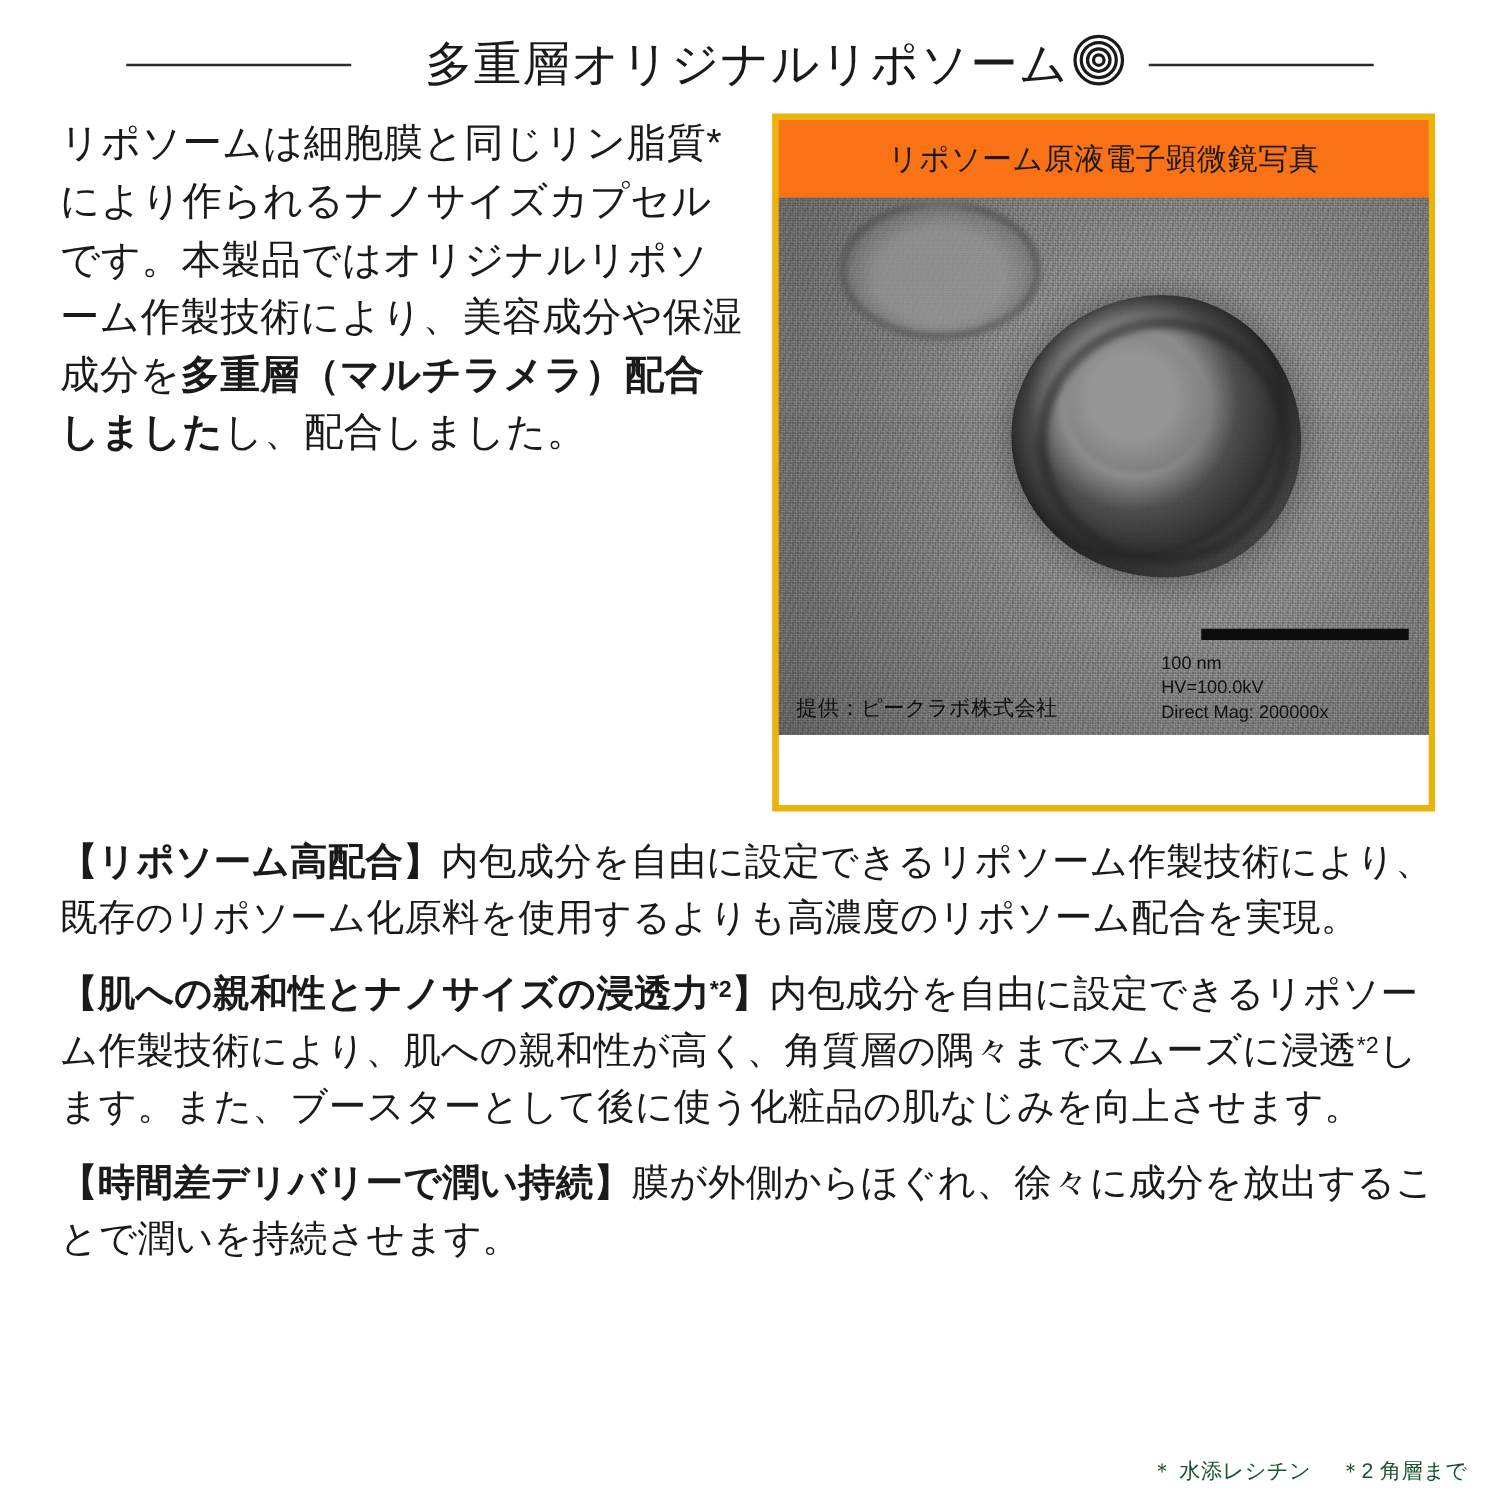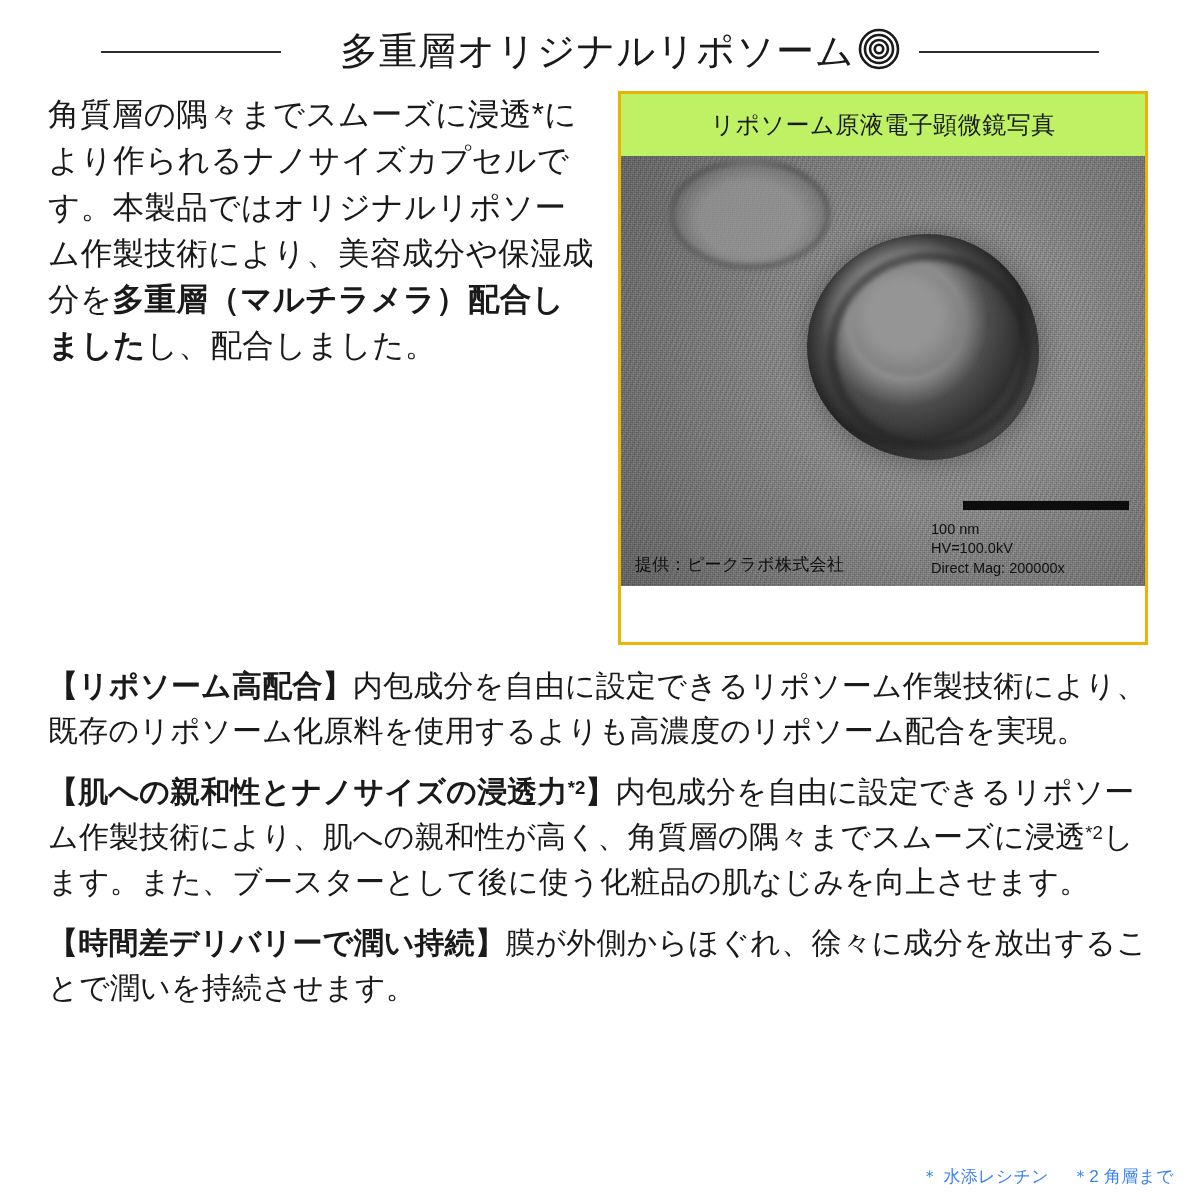--- a/index.html
+++ b/index.html
@@ -81,22 +81,22 @@
     justify-content: center;
     font-size: 28px;
     letter-spacing: 1px;
     color: #1a1a1a;
   }
 
   
   .photo-panel {
     width: 530px;
     flex: 0 0 530px;
-    border: 3px solid #eab308;
-    background: #bef264;
+    border: 5px solid #eab308;
+    background: #f97316;
     box-sizing: border-box;
   }
   .photo-caption-top {
     height: 62px;
     display: flex;
     align-items: center;
     justify-content: center;
     font-size: 24px;
     letter-spacing: 0.5px;
     color: #1a1a1a;
@@ -221,21 +221,21 @@
     vertical-align: 0.42em;
     letter-spacing: 0;
   }
 
   
   .footnote {
     position: absolute;
     right: 26px;
     bottom: 12px;
     font-size: 17px;
-    color: #3b82f6;
+    color: #14532d;
     letter-spacing: 0.3px;
   }
   .footnote span { margin-left: 18px; }
 </style>
 </head>
 <body>
 
 <div class="page">
 
   <div class="header">
@@ -252,21 +252,21 @@
           </g>
         </svg>
       </span>
     </div>
     <div class="rule right"></div>
   </div>
 
   <div class="top">
 
     <div class="intro-col">
-      <p class="intro"><span>角質層の隅々までスムーズに浸透*により作られるナノサイズカプセルです。本製品ではオリジナルリポソーム作製技術により、美容成分や保湿成分を</span><b>多重層（マルチラメラ）配合しました</b><span>し、配合しました。</span></p>
+      <p class="intro"><span>リポソームは細胞膜と同じリン脂質*により作られるナノサイズカプセルです。本製品ではオリジナルリポソーム作製技術により、美容成分や保湿成分を</span><b>多重層（マルチラメラ）配合しました</b><span>し、配合しました。</span></p>
 
     </div>
 
     <div class="photo-panel">
       <div class="photo-caption-top">リポソーム原液電子顕微鏡写真</div>
       <div class="micrograph">
         <div class="noise"></div>
         <div class="vignette"></div>
         <div class="vesicle-small"></div>
         <div class="vesicle-main"></div>

